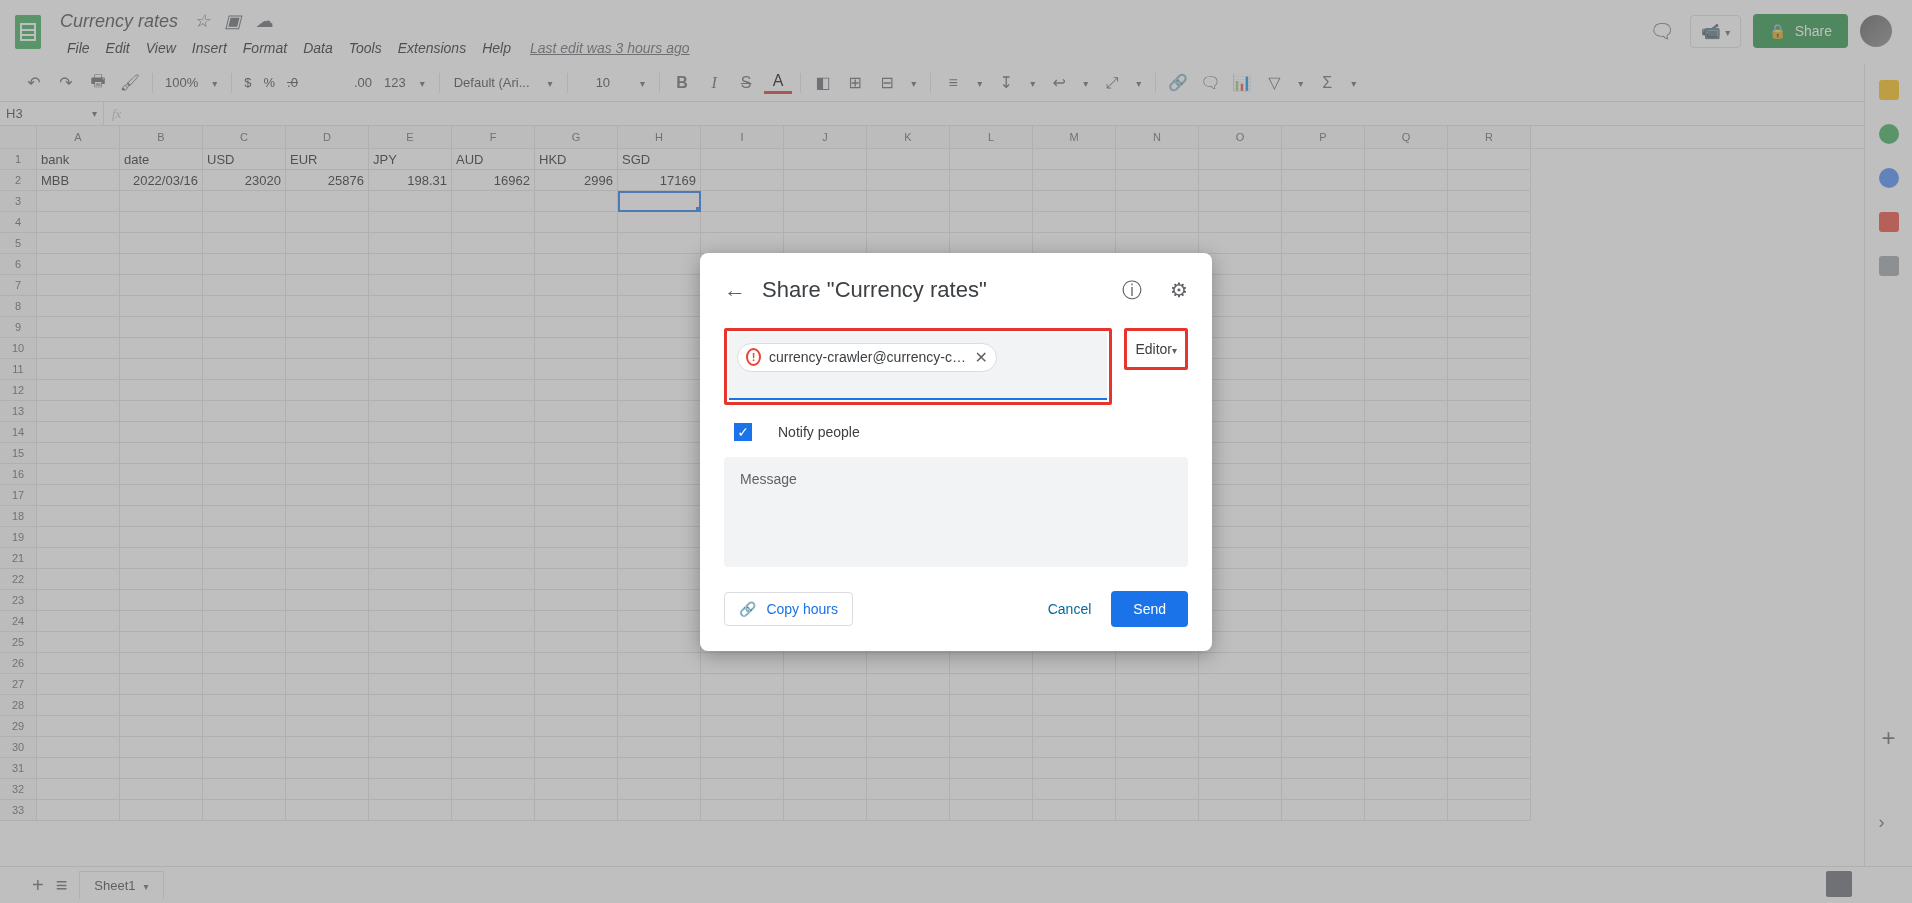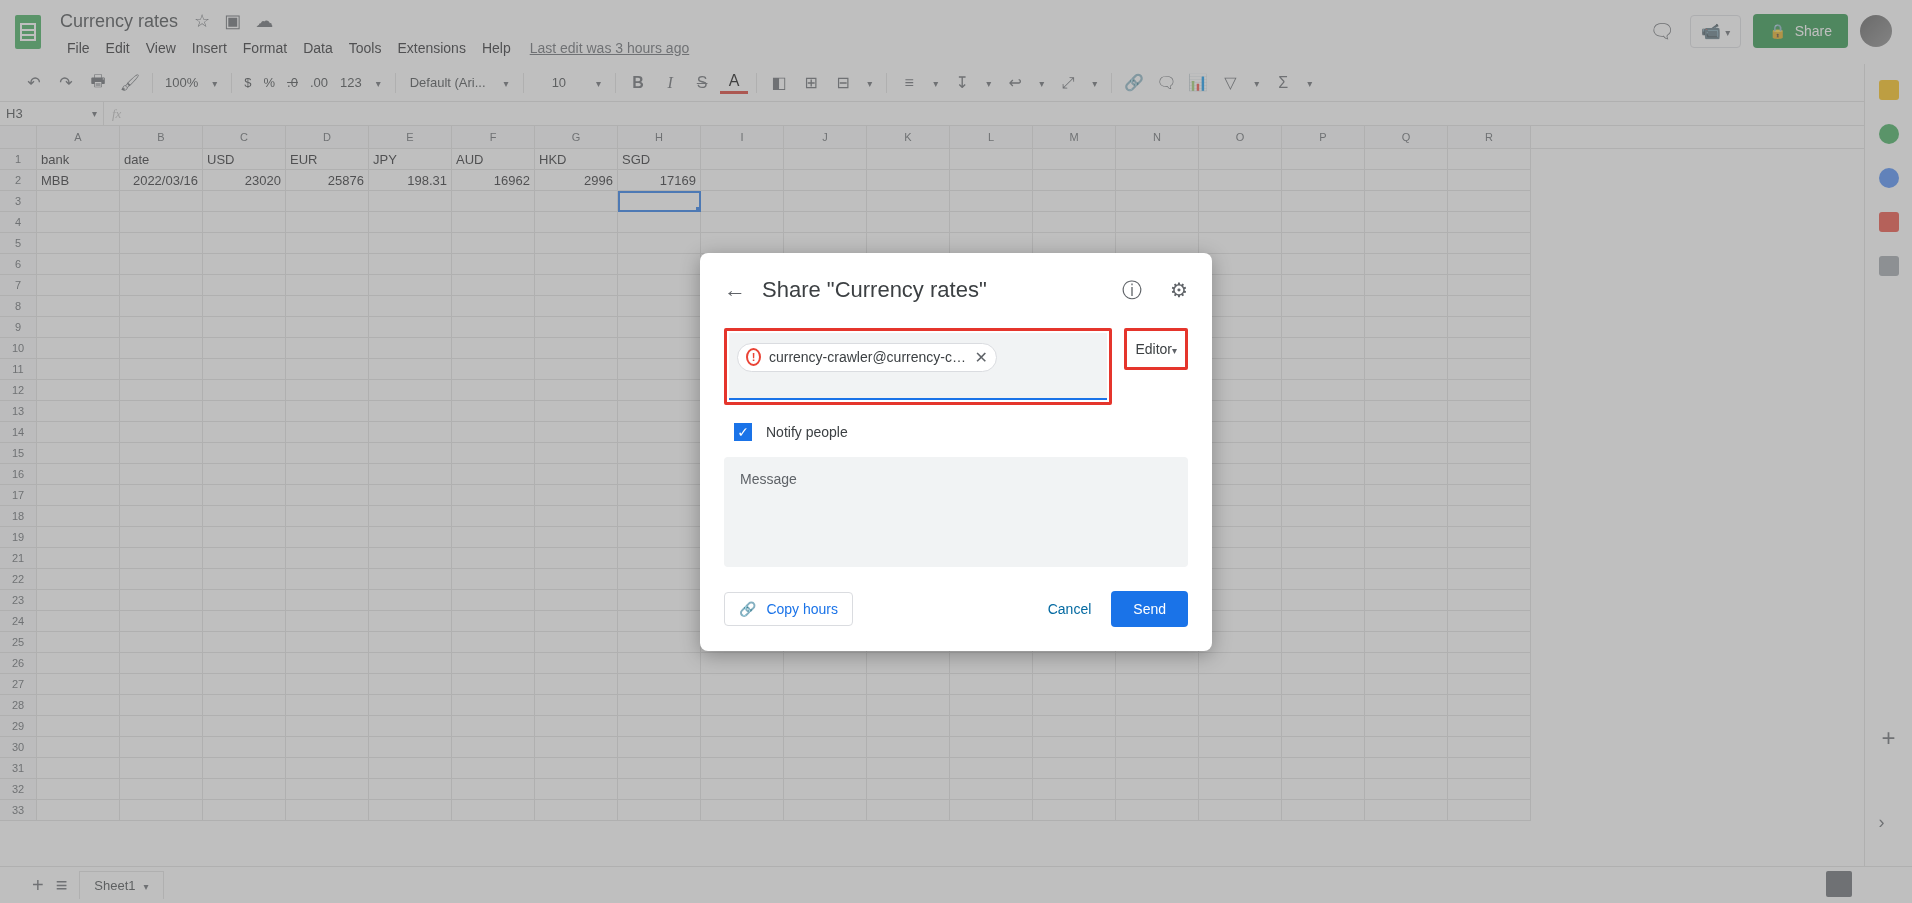--- a/index.html
+++ b/index.html
@@ -5,21 +5,21 @@
 * { margin: 0; padding: 0; box-sizing: border-box; font-family: Arial, sans-serif; }
 body { background: #fff; overflow: hidden; width: 1912px; height: 903px; position: relative; }
 
 
 .header { height: 64px; padding: 8px 0 0 0; display: flex; align-items: flex-start; }
 .header-left { display: flex; align-items: flex-start; }
 .app-icon { width: 40px; height: 40px; margin: 4px 8px 0 8px; display: flex; align-items: center; justify-content: center; }
 .app-icon-inner { width: 26px; height: 34px; background: #34a853; border-radius: 2px; position: relative; }
 .app-icon-inner::before { content: ""; position: absolute; top: 8px; left: 5px; right: 5px; bottom: 8px; border: 2px solid #fff; }
 .app-icon-inner::after { content: ""; position: absolute; top: 14px; left: 5px; right: 5px; height: 2px; background: #fff; box-shadow: 0 5px 0 #fff; }
-.doc-area { display: flex; flex-direction: column; }
+.doc-area { display: flex; flex-direction: column; font-style: italic; }
 .doc-title-row { display: flex; align-items: center; gap: 12px; padding: 0 4px; height: 26px; }
 .doc-title { font-size: 18px; color: #3c4043; }
 .doc-icons span { color: #5f6368; font-size: 18px; cursor: pointer; }
 .doc-icons { display: flex; gap: 14px; margin-left: 4px; }
 .menubar { display: flex; gap: 2px; padding: 0 4px; margin-top: 4px; align-items: center; }
 .menubar-item { font-size: 14px; color: #202124; padding: 2px 7px; cursor: pointer; }
 .last-edit { font-size: 14px; color: #5f6368; text-decoration: underline; margin-left: 10px; cursor: pointer; }
 .header-right { margin-left: auto; display: flex; align-items: center; gap: 12px; padding-right: 20px; margin-top: 6px; }
 .hdr-icon { width: 32px; height: 32px; display: flex; align-items: center; justify-content: center; color: #5f6368; font-size: 20px; cursor: pointer; }
 .meet-btn { background: #fff; border: 1px solid #dadce0; border-radius: 4px; padding: 6px 10px; display: flex; align-items: center; gap: 4px; }
@@ -79,21 +79,21 @@
 .red-box { border: 3px solid #e5352c; border-radius: 2px; padding: 2px; }
 .chip-container { flex: 1; border-bottom: 2px solid #1a73e8; background: #f1f3f4; padding: 10px 8px 26px 8px; }
 .chip { display: inline-flex; align-items: center; background: #fff; border: 1px solid #dadce0; border-radius: 16px; padding: 4px 8px; gap: 8px; max-width: 260px; }
 .chip-ico { width: 18px; height: 18px; border-radius: 50%; border: 2px solid #ea4335; display: flex; align-items: center; justify-content: center; color: #ea4335; font-size: 11px; font-weight: bold; }
 .chip-txt { font-size: 14px; color: #3c4043; overflow: hidden; text-overflow: ellipsis; white-space: nowrap; max-width: 200px; }
 .chip-x { color: #5f6368; font-size: 16px; cursor: pointer; }
 .role-sel { padding: 8px 6px; font-size: 14px; color: #3c4043; display: flex; align-items: center; cursor: pointer; }
 
 .notify-row { display: flex; align-items: center; gap: 14px; margin-bottom: 16px; padding-left: 10px; }
 .checkbox { width: 18px; height: 18px; background: #1a73e8; display: flex; align-items: center; justify-content: center; color: #fff; font-size: 14px; }
-.notify-label { font-size: 14px; color: #3c4043; }
+.notify-label { font-size: 14px; color: #3c4043; margin-left: 12px; }
 
 .msg-box { background: #f1f3f4; border-radius: 4px; min-height: 110px; padding: 14px 16px; font-size: 14px; color: #5f6368; margin-bottom: 24px; }
 
 .dlg-foot { display: flex; align-items: center; }
 .copylink { border: 1px solid #dadce0; border-radius: 4px; padding: 8px 14px; display: flex; align-items: center; gap: 10px; color: #1a73e8; font-size: 14px; cursor: pointer; }
 .dlg-foot-right { margin-left: auto; display: flex; align-items: center; gap: 20px; }
 .cancel { font-size: 14px; color: #0369a1; cursor: pointer; }
 .send { background: #1a73e8; color: #fff; border: none; border-radius: 4px; padding: 10px 22px; font-size: 14px; cursor: pointer; }
 
 .arrow-down::after { content: "▾"; font-size: 10px; color: #5f6368; }
@@ -148,21 +148,21 @@
   <div class="tool-ico">↷</div>
   <div class="tool-ico">🖶</div>
   <div class="tool-ico">🖌</div>
   <div class="tool-sep"></div>
   <span class="tool-txt">100%</span>
     <span class="tool-drop arrow-down"></span>
   <div class="tool-sep"></div>
   <span class="tool-txt">$</span>
   <span class="tool-txt">%</span>
   <span class="tool-txt" style="text-decoration: line-through;">.0</span>
-  <span class="tool-txt" style="">.00</span>
+  <span class="tool-txt" style=" margin-left: 44px;">.00</span>
   <span class="tool-txt">123</span>
     <span class="tool-drop arrow-down"></span>
   <div class="tool-sep"></div>
   <div class="font-select">
       <span>Default (Ari...</span>
       <span class="arrow-down"></span>
     </div>
   <div class="tool-sep"></div>
   <span class="fontsize">10</span>
     <span class="tool-drop arrow-down"></span>

